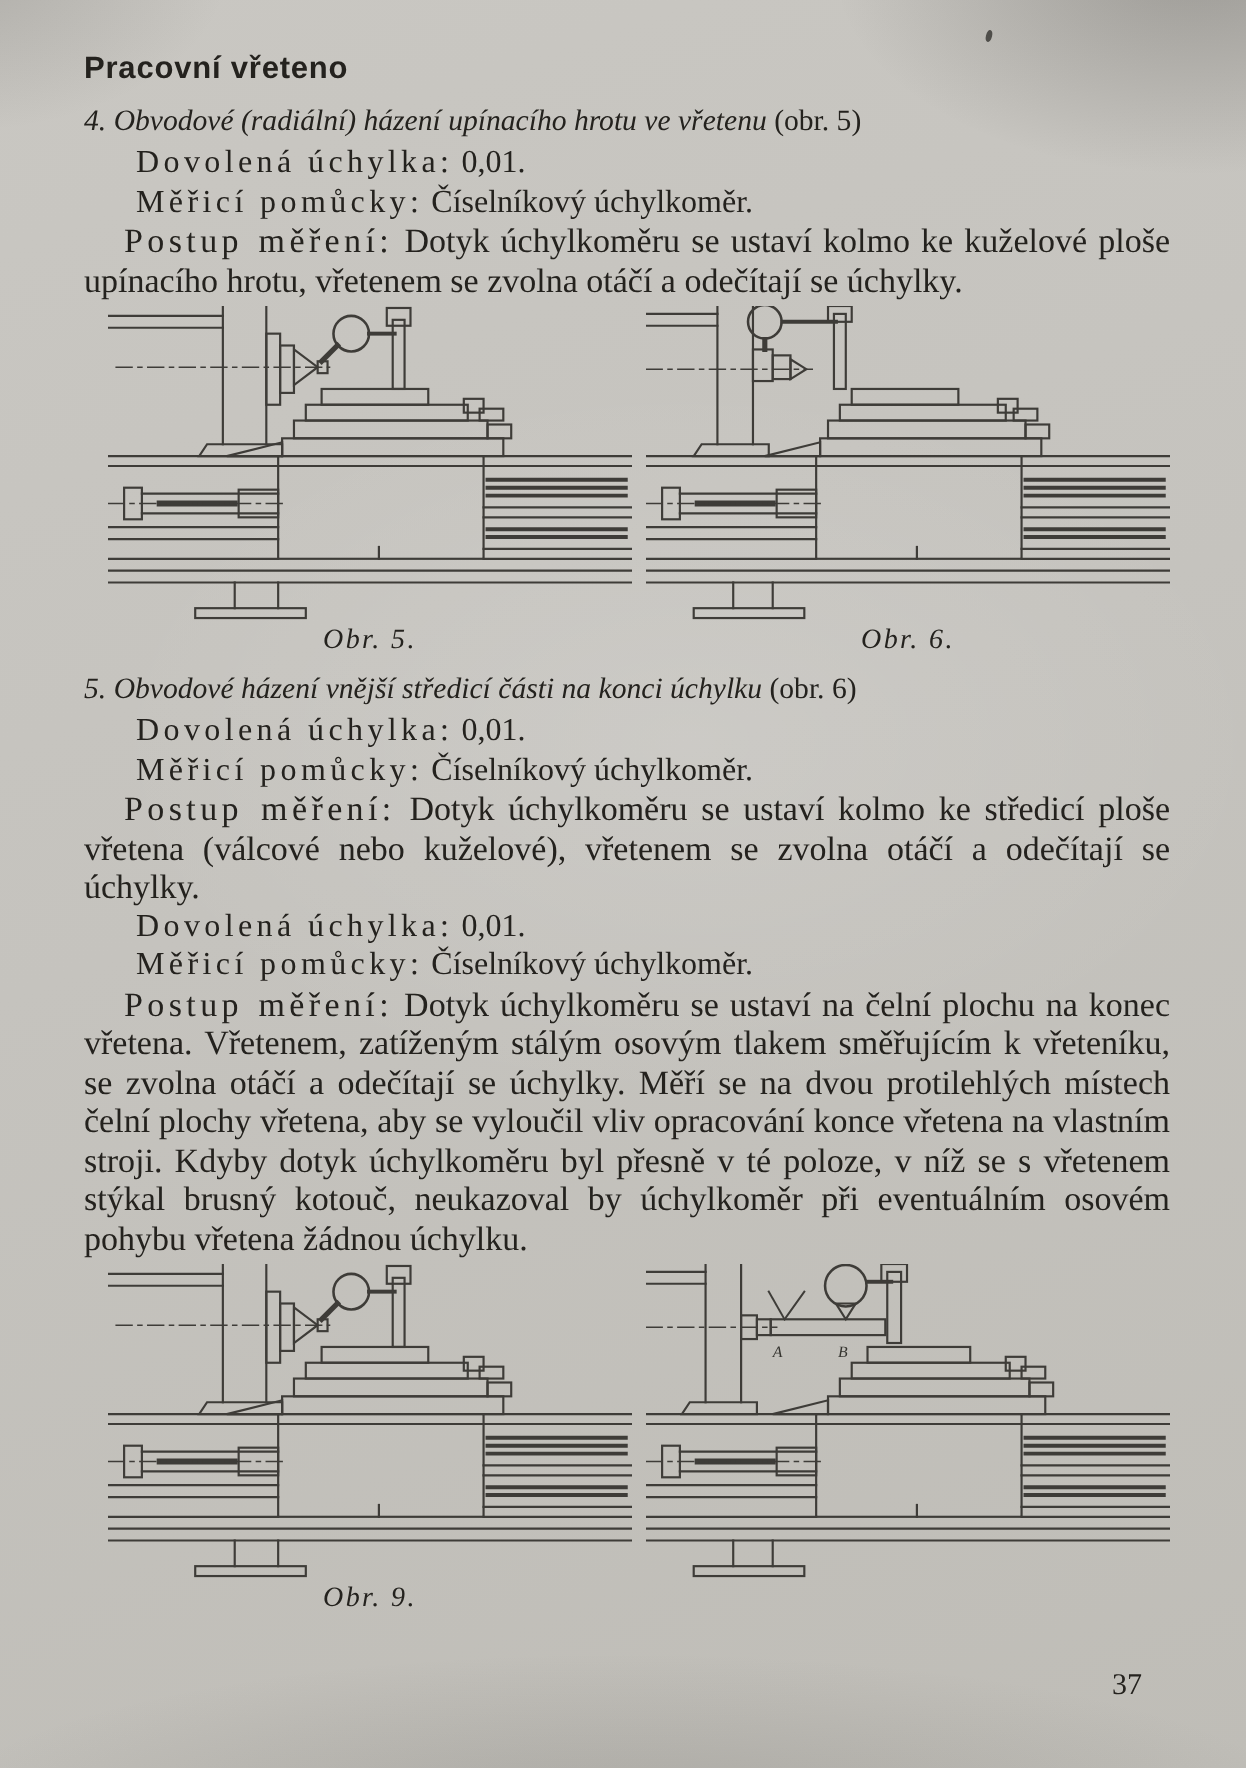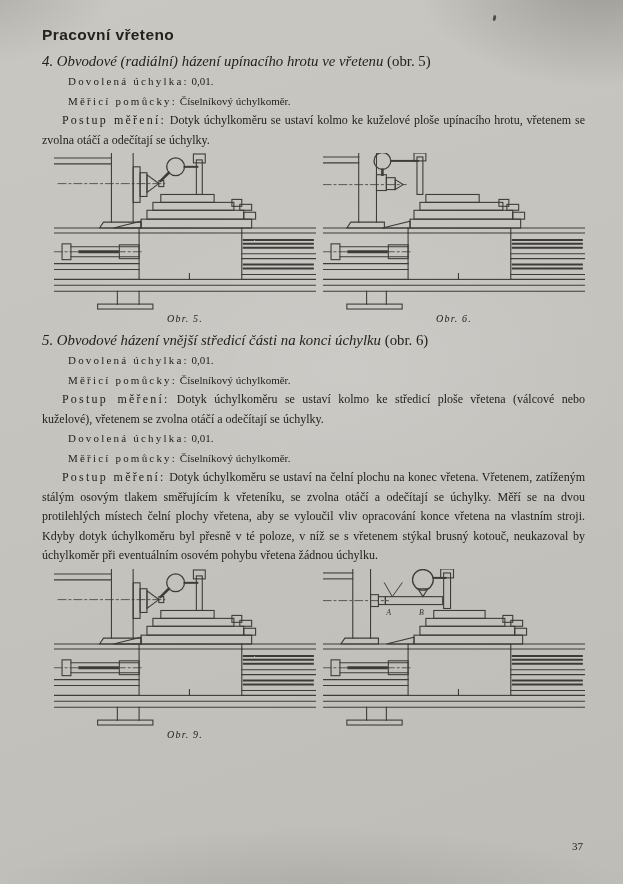--- a/index.html
+++ b/index.html
@@ -12,30 +12,30 @@
       radial-gradient(ellipse 420px 260px at 55% 42%, rgba(255,255,255,.12), transparent 70%),
       radial-gradient(ellipse 500px 120px at 50% 103%, rgba(70,68,64,.18), transparent 70%),
       linear-gradient(160deg,#c9c7c2 0%,#c5c3be 45%,#bfbdb7 100%);
   }
   .page{position:relative;width:623px;height:884px;box-sizing:border-box;
         padding:26px 38px 16px 42px;}
   .doc-title{font-family:"Liberation Sans",sans-serif;font-weight:bold;
         font-size:15.5px;letter-spacing:.4px;margin:0 0 9px 0;}
   .sec-head{font-size:14.8px;font-style:italic;margin:8px 0 2px 0;}
   .sec-head .ref{font-style:normal;}
-  .spec-line{margin:0;padding-left:26px;font-size:11px;line-height:19.5px;}
+  .spec-line{margin:0;padding-left:26px;font-size:16px;line-height:19.5px;}
   .sperr{letter-spacing:2.2px;}
-  .proc{margin:0;font-size:12px;line-height:19.5px;text-align:justify;
+  .proc{margin:0;font-size:17px;line-height:19.5px;text-align:justify;
         text-indent:20px;}
   .figrow{display:flex;justify-content:space-between;padding:3px 0 0 12px;}
   .fig{width:262px;margin:0;}
   .figart svg{display:block;}
-  .figcap{text-align:center;font-style:italic;font-size:10px;
+  .figcap{text-align:center;font-style:italic;font-size:14px;
         letter-spacing:1.2px;margin-top:2px;}
-  .pagenum{position:absolute;right:40px;bottom:32px;font-size:11px;}
+  .pagenum{position:absolute;right:52px;bottom:32px;font-size:15px;}
   .speck{position:absolute;left:493px;top:15px;width:3px;height:6px;
         background:#343330;border-radius:45%;transform:rotate(14deg);opacity:.8;}
 </style>
 </head>
 <body>
 
 <div class="page">
   <div class="speck"></div>
 
   <h1 class="doc-title">Pracovní vřeteno</h1>

